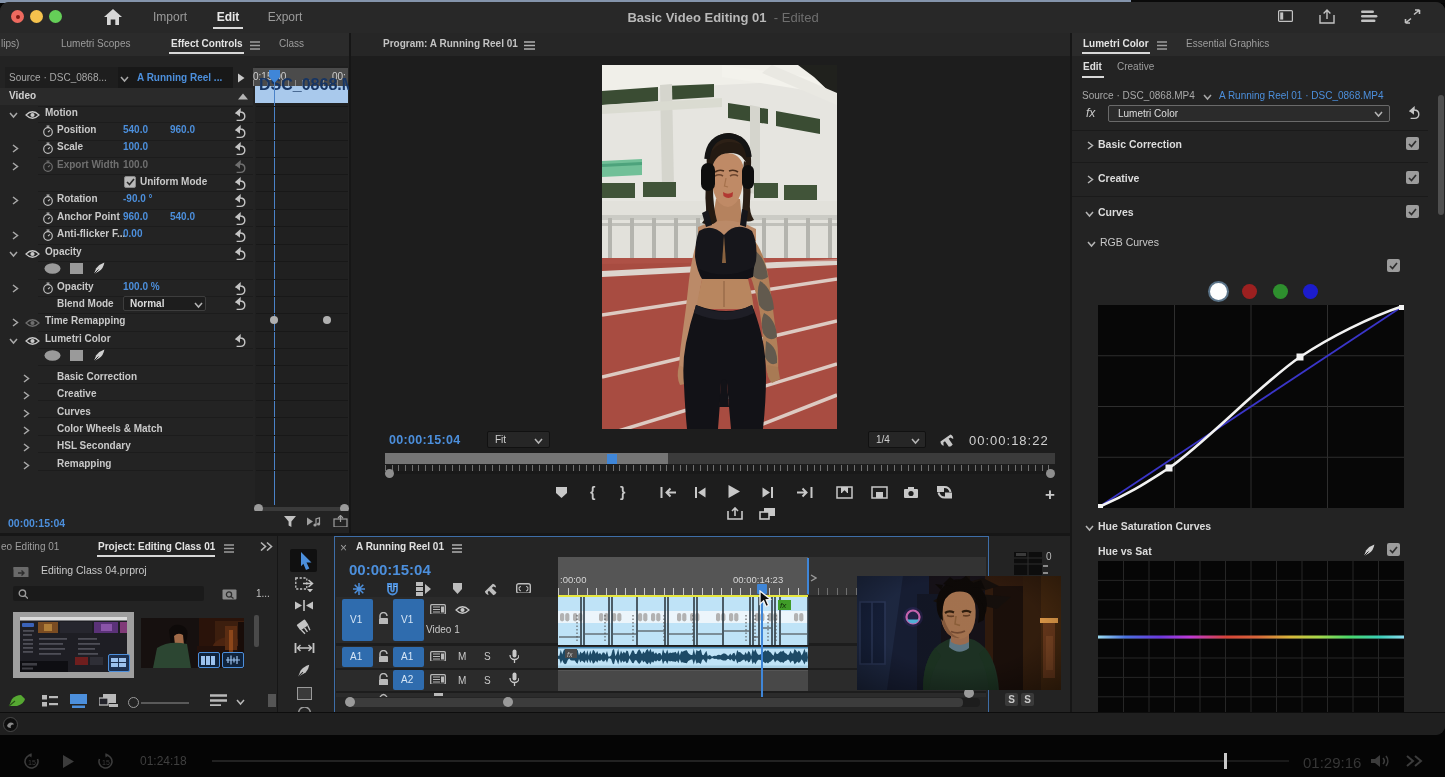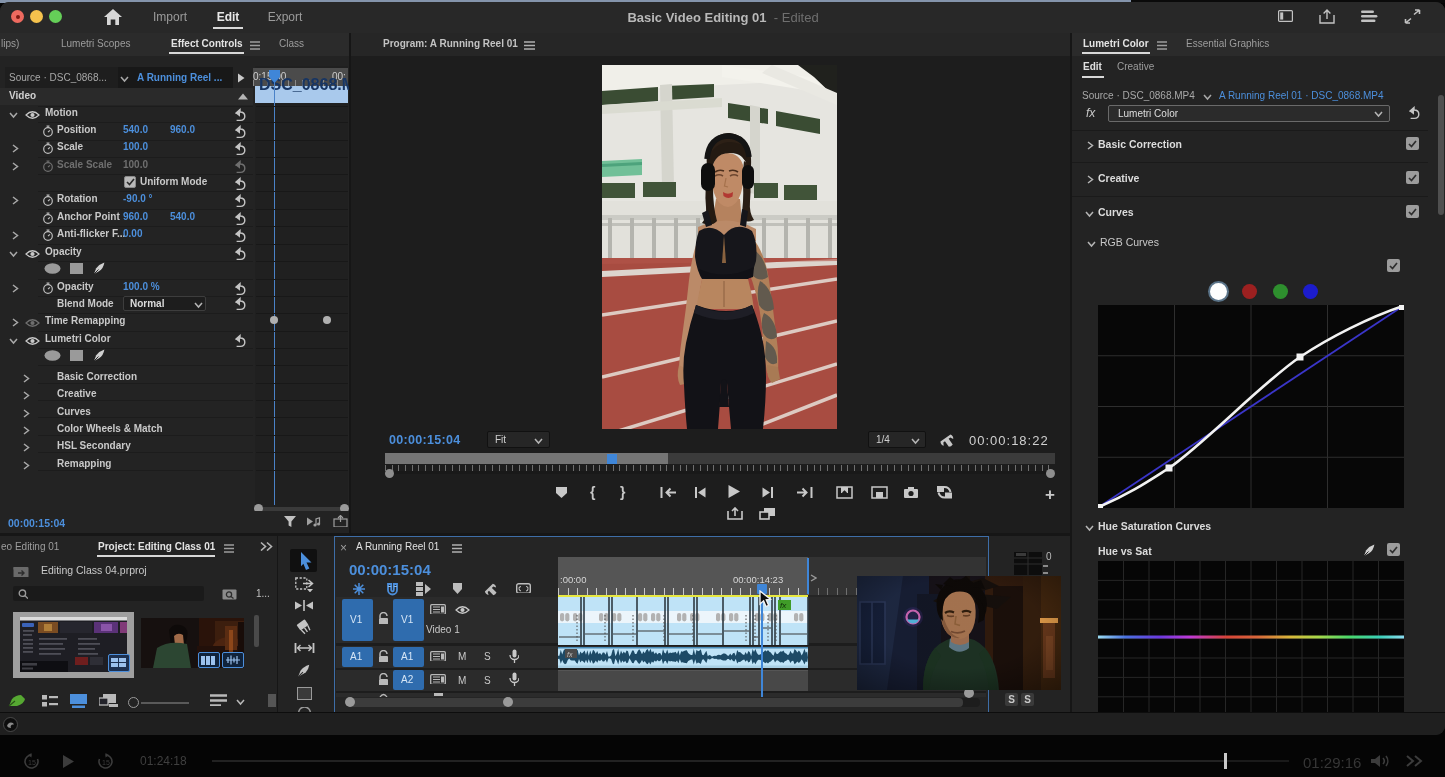--- a/index.html
+++ b/index.html
@@ -162,21 +162,21 @@
       <path d="M3.5 5.5 L8 1.5 L8 4 C11 4 12.8 5.8 12.8 8.3 C12.8 10.8 11 12.4 8.4 12.4 L4.6 12.4" fill="none" stroke="#c4c4c4" stroke-width="1.4"></path>
       <path d="M3.5 5.5 L8 9 L8 2 Z" fill="#c4c4c4" stroke="none" transform="translate(0,-0.2)"></path>
     </svg>
     <svg class="ab" style="left:11px;top:161.5px" width="8" height="9" viewBox="0 0 8 9">
       <path d="M2 1 L6.5 4.5 L2 8" fill="none" stroke="#a8a8a8" stroke-width="1.5"></path>
     </svg>
     <svg class="ab" style="left:42px;top:159.5px" width="12" height="12" viewBox="0 0 12 12">
       <circle cx="6" cy="7" r="4.3" fill="none" stroke="#6f6f6f" stroke-width="1.2"></circle>
       <path d="M4.5 1 h3 M6 1 v2 M6 7 L8 5.4" stroke="#6f6f6f" stroke-width="1.2" fill="none"></path>
     </svg>
-    <div class="ab" style="left:57px;top:158.5px;font-size:10px;color:#6f6f6f;font-weight:600;white-space:nowrap">Scale Scale</div>
+    <div class="ab" style="left:57px;top:158.5px;font-size:10px;color:#6f6f6f;font-weight:600;white-space:nowrap">Export Width</div>
     <div class="ab" style="left:123px;top:158.5px;font-size:10px;color:#6f6f6f;font-weight:600;white-space:nowrap">100.0</div>
     <svg class="ab" style="left:232px;top:159.5px" width="14" height="14" viewBox="0 0 14 14">
       <path d="M3.5 5.5 L8 1.5 L8 4 C11 4 12.8 5.8 12.8 8.3 C12.8 10.8 11 12.4 8.4 12.4 L4.6 12.4" fill="none" stroke="#6f6f6f" stroke-width="1.4"></path>
       <path d="M3.5 5.5 L8 9 L8 2 Z" fill="#6f6f6f" stroke="none" transform="translate(0,-0.2)"></path>
     </svg>
     <div class="ab" style="left:124px;top:176px;width:12px;height:12px;background:#b9b9b9;border:1px solid #8a8a8a;border-radius:2px"></div>
     <svg class="ab" style="left:126px;top:178px" width="9" height="8" viewBox="0 0 9 8">
       <path d="M1 4 L3.5 6.5 L8 1" fill="none" stroke="#2a2a2a" stroke-width="1.6"></path>
     </svg>
     <div class="ab" style="left:140px;top:176px;font-size:10px;color:#c9c9c9;font-weight:600;white-space:nowrap">Uniform Mode</div>
@@ -807,21 +807,21 @@
     </svg>
     <div class="ab" style="left:1046px;top:551px;font-size:10px;color:#b9b9b9;font-weight:400;white-space:nowrap">0</div>
     <div class="ab" style="left:1043px;top:565px;width:5px;height:1.5px;background:#8a8a8a"></div>
     <div class="ab" style="left:1043px;top:572px;width:5px;height:1.5px;background:#8a8a8a"></div>
     <div class="ab" style="left:1005px;top:693px;width:13px;height:13px;background:#3a3a3a;border-radius:2px"></div>
     <div class="ab" style="left:1011.5px;top:694px;font-size:10px;color:#c9c9c9;font-weight:700;white-space:nowrap;transform:translateX(-50%)">S</div>
     <div class="ab" style="left:1021px;top:693px;width:13px;height:13px;background:#3a3a3a;border-radius:2px"></div>
     <div class="ab" style="left:1027.5px;top:694px;font-size:10px;color:#c9c9c9;font-weight:700;white-space:nowrap;transform:translateX(-50%)">S</div>
     <div class="ab" style="left:334px;top:536px;width:655px;height:178px;background:#252525;border:1.5px solid #3e6ea8"></div>
     <div class="ab" style="left:340px;top:541px;font-size:12px;color:#9d9d9d;font-weight:400;white-space:nowrap">×</div>
-    <div class="ab" style="left:356px;top:541px;font-size:10px;color:#e0e0e0;font-weight:400;white-space:nowrap">A Running Reel 01</div>
+    <div class="ab" style="left:356px;top:541px;font-size:10px;color:#e0e0e0;font-weight:700;white-space:nowrap">A Running Reel 01</div>
     <svg class="ab" style="left:452px;top:544px" width="10" height="9" viewBox="0 0 10 9">
       <path d="M0 1 h10 M0 4.5 h10 M0 8 h10" stroke="#b0b0b0" stroke-width="1.4"></path>
     </svg>
     <div class="ab" style="left:349px;top:561px;font-size:15px;color:#4c8fdc;font-weight:700;white-space:nowrap">00:00:15:04</div>
     <svg class="ab" style="left:352px;top:582px" width="14" height="14" viewBox="0 0 14 14">
       <g stroke="#4c8fdc" stroke-width="1.5" fill="none">
         <path d="M7 1 V13 M1 7 H13 M2.7 2.7 L11.3 11.3 M11.3 2.7 L2.7 11.3"></path>
       </g>
       <circle cx="7" cy="7" r="2" fill="#4c8fdc"></circle>
     </svg>

